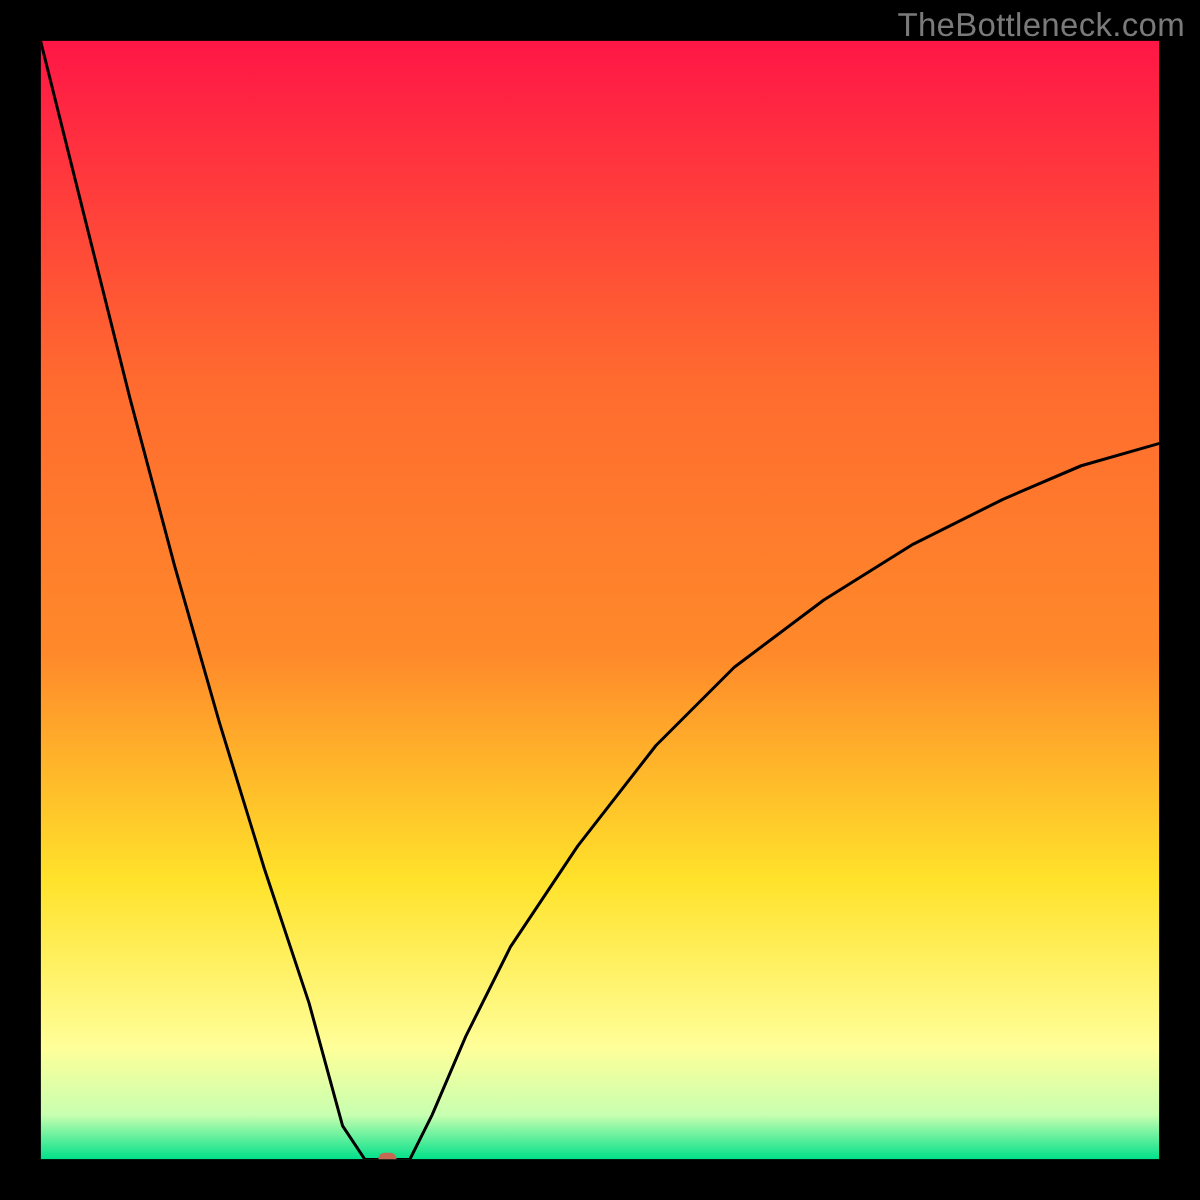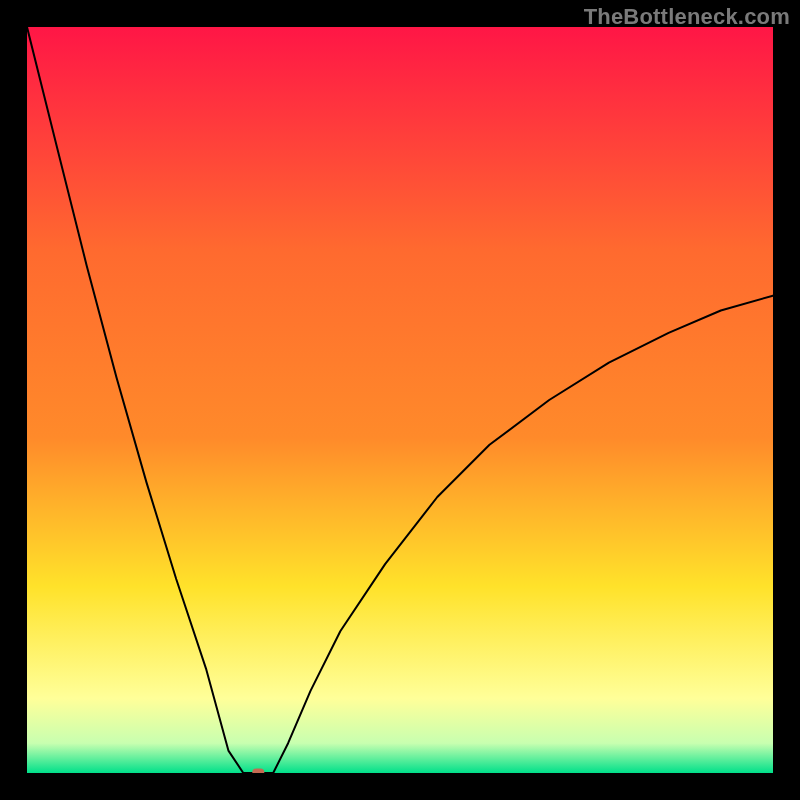--- a/index.html
+++ b/index.html
@@ -24,21 +24,21 @@
     width: 746px;
     height: 746px;
     overflow: hidden;
   }
   .watermark {
     position: absolute;
     top: 4px;
     right: 10px;
     color: #7a7a7a;
     font-size: 22px;
-    font-weight: 700;
+    font-weight: 400;
     letter-spacing: 0.2px;
     user-select: none;
   }
   svg {
     display: block;
   }
   .curve {
     fill: none;
     stroke: #000;
     stroke-width: 2;

